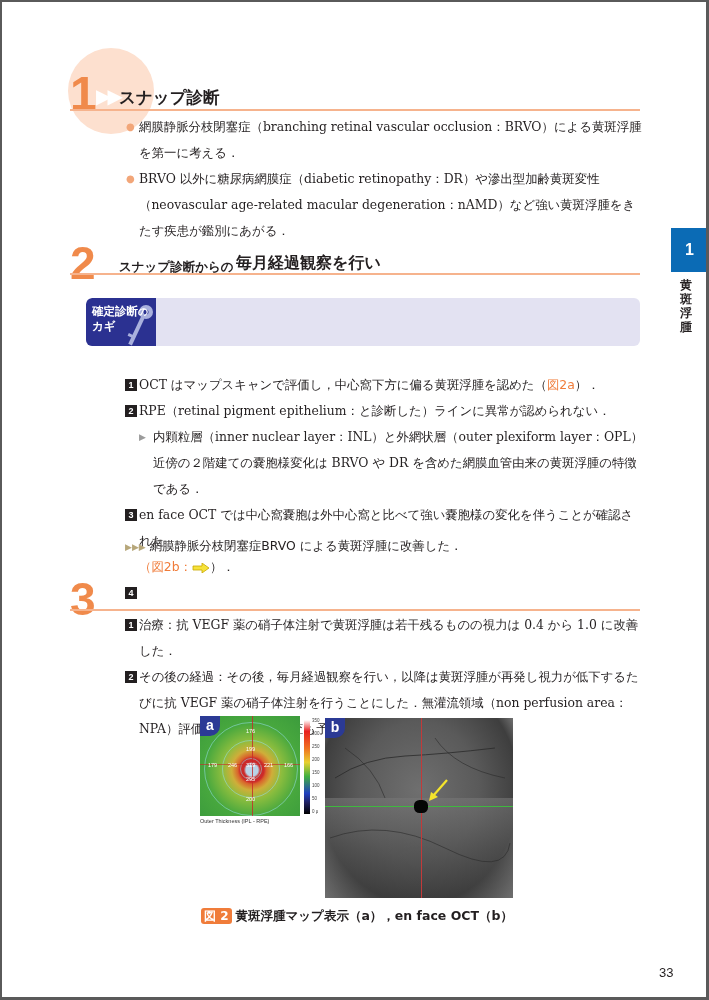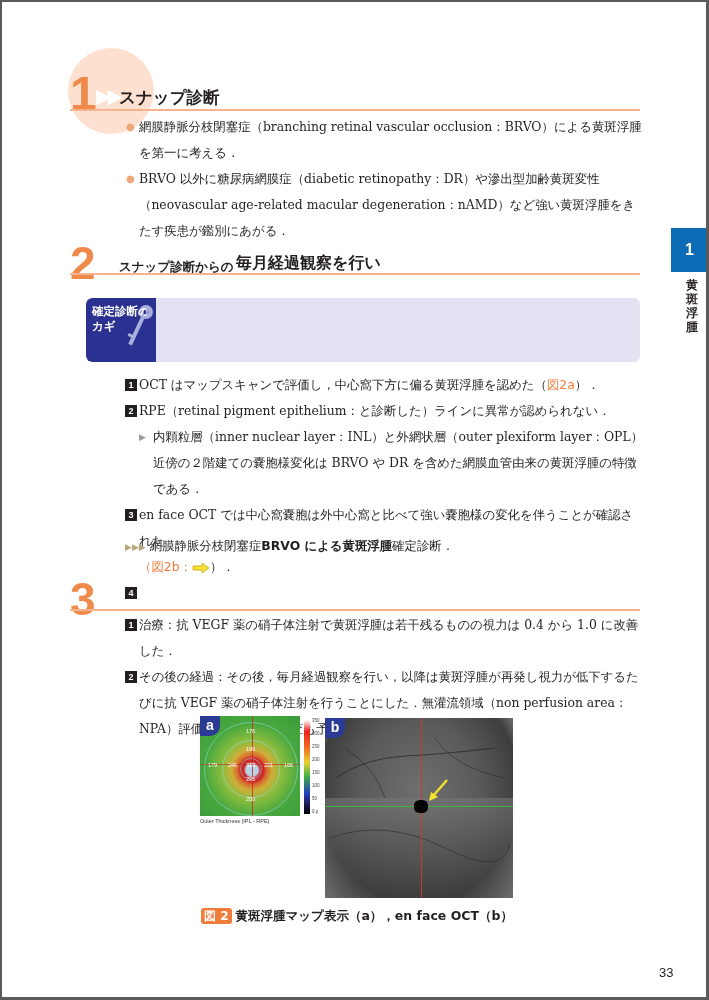--- a/index.html
+++ b/index.html
@@ -30,21 +30,21 @@
 
   .bullet-list { position: absolute; left: 123px; width: 520px; font-size: 12.4px; line-height: 26px; }
   .bullet-item { position: relative; padding-left: 14px; }
   .bullet-dot { position: absolute; left: 1px; top: 0; color: #f2a679; font-size: 10px; }
 
   .sec2-num { left: 68px; top: 238px; font-size: 46px; }
   .sec2-title-small { position: absolute; left: 117px; top: 257px; font-size: 12.5px; font-weight: bold; }
   .sec2-title-big { position: absolute; left: 234px; top: 251px; font-size: 16px; font-weight: bold; }
 
   .key-box {
-    position: absolute; left: 84px; top: 296px; width: 554px; height: 64px;
+    position: absolute; left: 84px; top: 296px; width: 554px; height: 48px;
     background: #e3e2f2; border-radius: 6px; overflow: hidden;
   }
   .key-label {
     position: absolute; left: 0; top: 0; width: 70px; height: 64px;
     background: #2b3191; border-radius: 6px 0 0 6px;
   }
   .key-label-text { position: absolute; left: 6px; top: 6px; color: #fff; font-weight: bold; font-size: 11.5px; line-height: 14px; }
   .key-label-text .no { color: #fff; font-size: 10px; }
   .key-icon { position: absolute; left: 40px; top: 4px; width: 28px; height: 56px; }
   .key-text { position: absolute; left: 82px; top: 8px; width: 466px; font-size: 12.5px; line-height: 24px; color: #3a3a3a; }
@@ -55,28 +55,28 @@
     position: absolute; left: 0; top: 7px; width: 12px; height: 12px;
     background: #231f20; color: #fff; font-size: 9px; font-weight: bold;
     text-align: center; line-height: 12px; font-family: "Liberation Sans", sans-serif;
   }
   .sub-item { position: relative; padding-left: 28px; }
   .sub-tri { position: absolute; left: 14px; top: 0; color: #9b9b9b; font-size: 9px; }
   .orange-ref { color: #f07c3a; margin-top: 48px; }
   .arrow-glyph { display: inline-block; vertical-align: middle; }
   .conclusion { position: absolute; left: 123px; top: 536px; font-size: 12.4px; }
   .triple-tri { color: #b7a77a; font-size: 9px; letter-spacing: 0px; margin-right: 4px; }
-  .conclusion b { font-weight: bold; }
+  .conclusion b { font-weight: normal; }
 
   .sec3-num { left: 68px; top: 574px; font-size: 46px; }
   .sec3-title { left: 117px; top: 588px; font-size: 16.5px; }
 
   
   .side-tab { position: absolute; left: 669px; top: 226px; width: 37px; height: 44px; background: #0b6bb5; color: #fff; font-weight: bold; font-size: 16px; text-align: center; line-height: 44px; font-family: "Liberation Sans", sans-serif; }
-  .side-label { position: absolute; left: 678px; top: 276px; width: 18px; font-size: 12px; font-weight: bold; line-height: 14px; color: #231f20; text-align: right; }
+  .side-label { position: absolute; left: 678px; top: 276px; width: 18px; font-size: 12px; font-weight: bold; line-height: 14px; color: #231f20; text-align: left; }
 
   
   .fig-a { position: absolute; left: 198px; top: 714px; width: 124px; height: 120px; }
   .fig-a-map {
     position: absolute; left: 0; top: 0; width: 100px; height: 100px;
     background: radial-gradient(circle at 52% 54%, #b9d3e6 0 8%, #cc2a2a 11% 16%, #d9642c 19%, #cfae39 27%, #8bbd3e 40%, #48a83e 62%, #3a9a3c 100%);
     overflow: hidden;
   }
   .fig-a-ring { position: absolute; border: 1px solid rgba(150,220,230,0.55); border-radius: 50%; }
   .fig-a-vline { position: absolute; left: 52px; top: 0; width: 1px; height: 100px; background: rgba(200,40,40,0.8); }
@@ -171,21 +171,21 @@
       <span class="orange-ref">（</span><span class="orange-ref">図2b：</span><svg class="arrow-glyph" width="18" height="10" viewBox="0 0 18 10">
           <path d="M1 3 H10 V0 L17 5 L10 10 V7 H1 Z" fill="#f6e23a" stroke="#c9a800" stroke-width="0.8"></path>
         </svg><span class="serif">）．</span>
     </div>
     <div class="num-item">
       <span class="num-box">4</span>
     </div>
   </div>
 
   <div class="conclusion">
-    <span class="triple-tri">▶▶▶</span><span>網膜静脈分枝閉塞症</span><b>BRVO による黄斑浮腫</b><span>確定診断．</span>
+    <span class="triple-tri">▶▶▶</span><span>網膜静脈分枝閉塞症</span><b>BRVO による黄斑浮腫</b><span>に改善した．</span>
   </div>
 
   <div class="sec-num sec3-num">3</div>
   <div class="hr-orange" style="left:68px; top:607px; width:570px;"></div>
 
   <div class="num-list" style="top:610px;">
     <div class="num-item">
       <span class="num-box">1</span>
       <span class="serif">治療：抗 VEGF 薬の硝子体注射で黄斑浮腫は若干残るものの視力は 0.4 から 1.0 に改善した．</span>
     </div>

